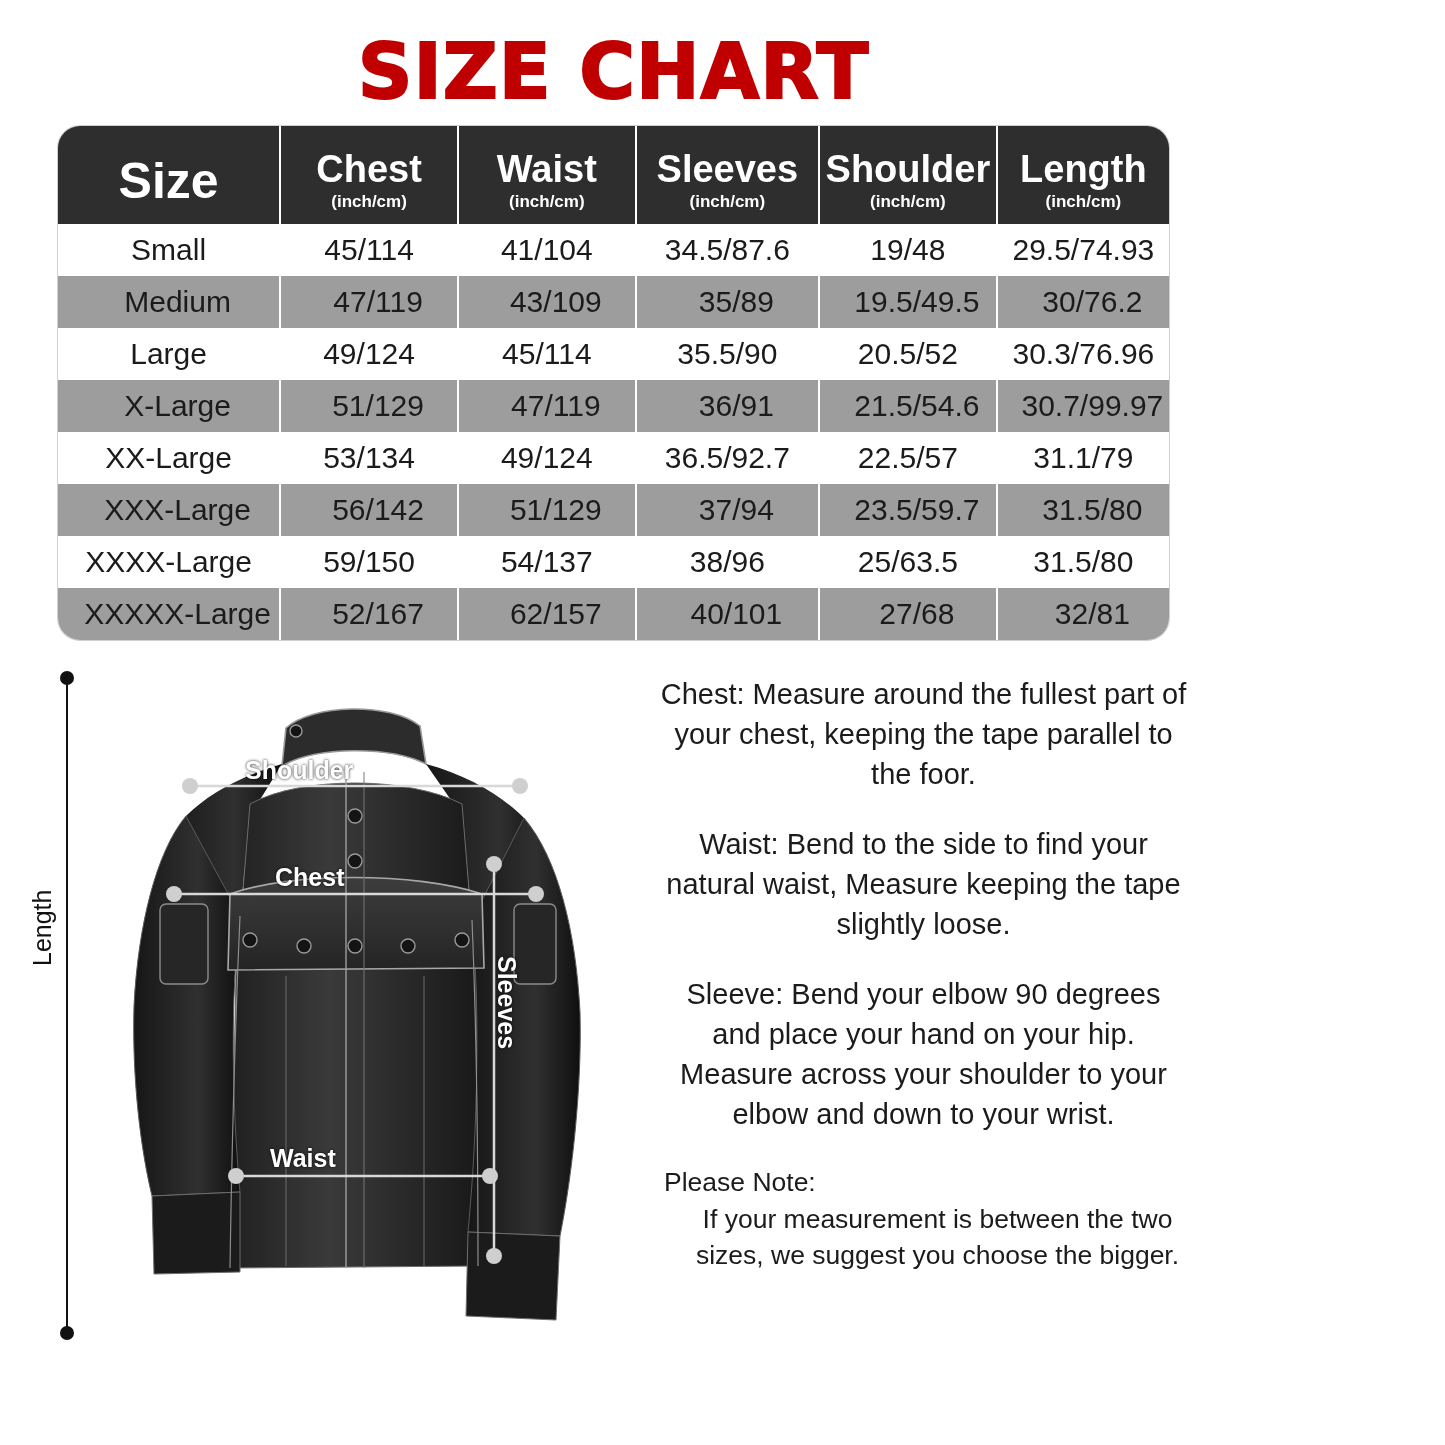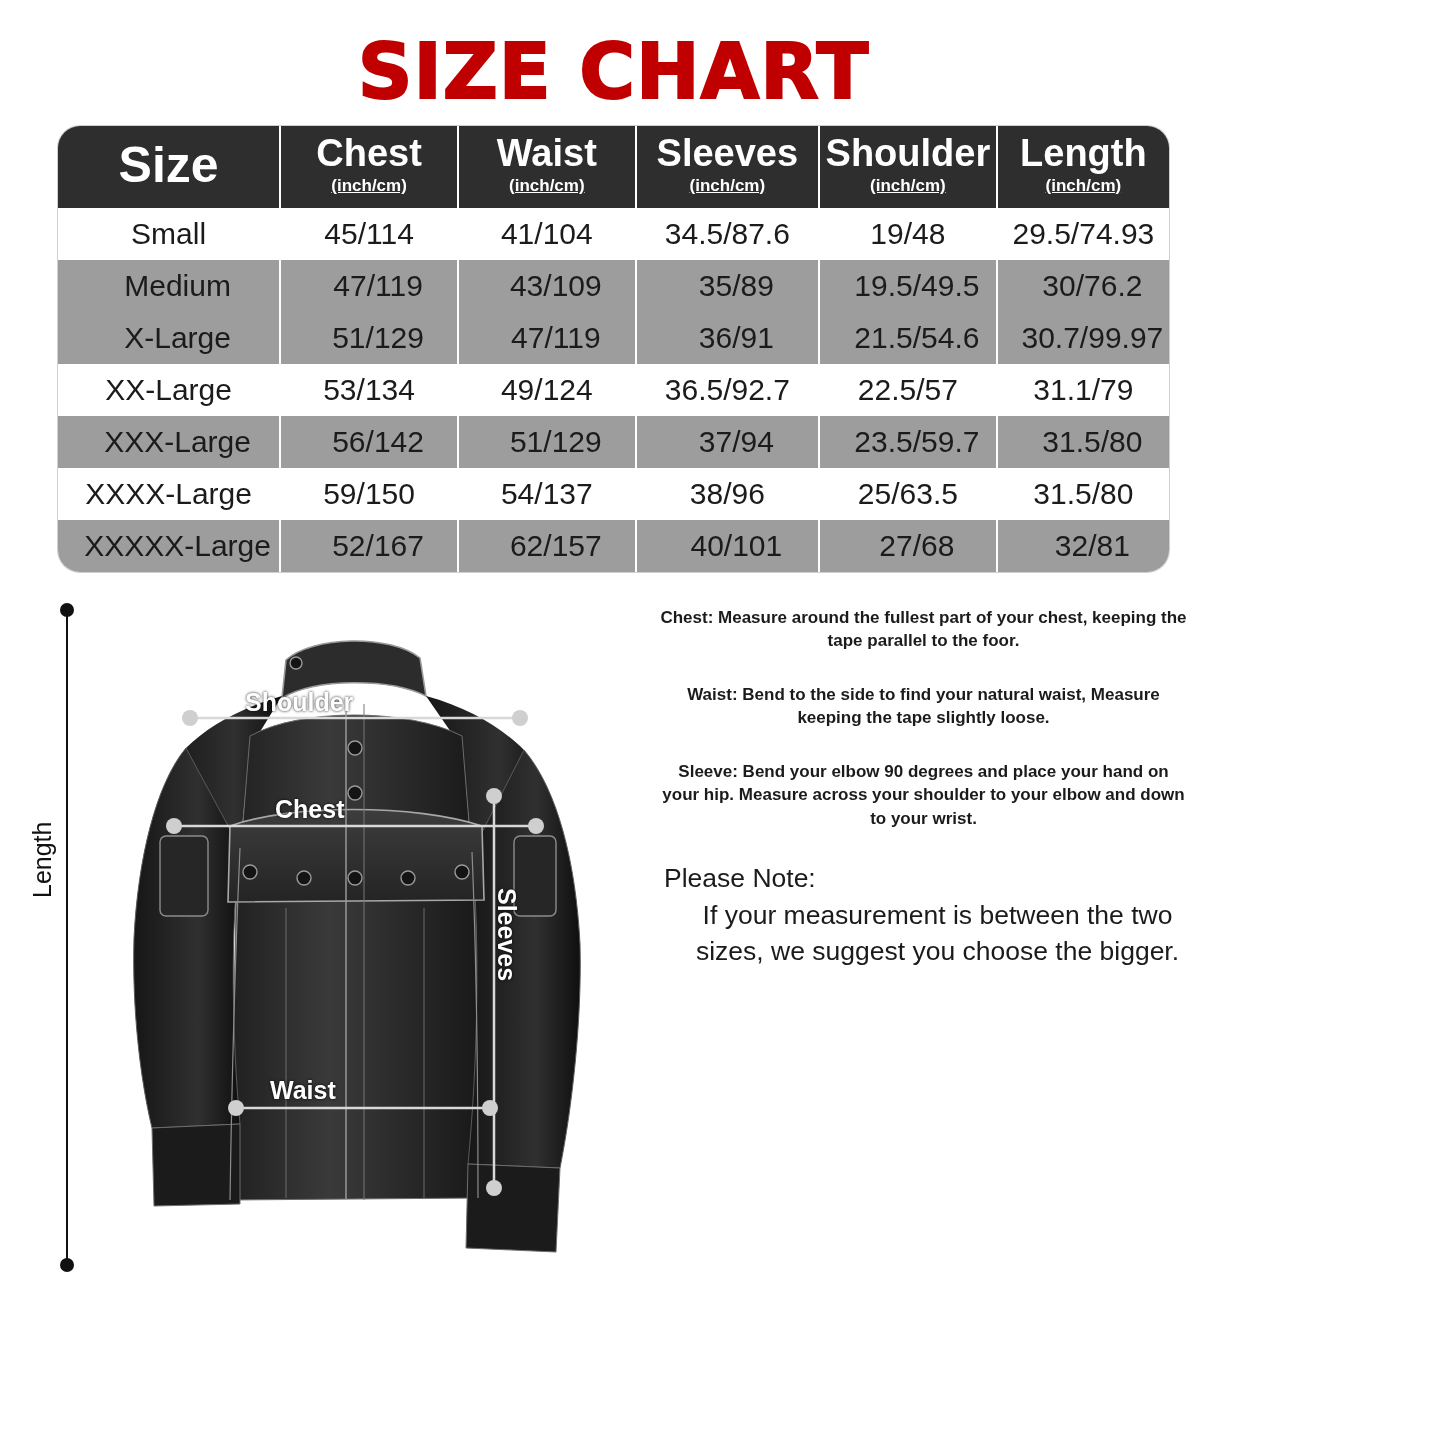--- a/index.html
+++ b/index.html
@@ -37,39 +37,38 @@
     box-shadow: 0 0 0 1px #cfcfcf;
   }
   table.size-table {
     width: 100%;
     border-collapse: collapse;
     table-layout: fixed;
   }
   table.size-table thead th {
     background: #2e2e2e;
     color: #ffffff;
-    padding: 8px 4px 12px;
+    padding: 24px 4px 12px;
     text-align: center;
     border-right: 2px solid #ffffff;
     vertical-align: middle;
   }
   table.size-table thead th:last-child { border-right: none; }
   .th-main {
     display: block;
     font-size: 38px;
     font-weight: bold;
     line-height: 1.05;
   }
   .th-first .th-main { font-size: 50px; }
   .th-sub {
     display: block;
     font-size: 17px;
     font-weight: bold;
     margin-top: 2px;
-    text-decoration: underline;
   }
   table.size-table tbody td {
     text-align: center;
     font-size: 30px;
     color: #1b1b1b;
     padding: 9px 2px;
     border-right: 2px solid #ffffff;
     white-space: nowrap;
   }
   table.size-table tbody td:last-child { border-right: none; }
@@ -96,26 +95,25 @@
   .instr-title {
     color: #c00000;
     font-family: "DejaVu Sans", sans-serif;
     font-weight: 900;
     font-size: 50px;
     letter-spacing: 0.5px;
     margin: 8px 0 36px 0;
     -webkit-text-stroke: 1.2px #c00000;
   }
   .instr-block {
-    font-size: 17px;
+    font-size: 29px;
     color: #1b1b1b;
     line-height: 1.38;
     margin-bottom: 30px;
     text-align: center;
-    font-weight: bold;
   }
   .note-block {
     font-size: 26.5px;
     color: #1b1b1b;
     line-height: 1.38;
   }
   .note-head { text-align: left; padding-left: 4px; }
   .note-body { text-align: center; padding-left: 28px; }
 
   
@@ -213,20 +211,28 @@
           <td>19/48</td>
           <td>29.5/74.93</td>
         </tr>
         <tr class="even">
           <td>Medium</td>
           <td>47/119</td>
           <td>43/109</td>
           <td>35/89</td>
           <td>19.5/49.5</td>
           <td>30/76.2</td>
+        </tr>
+        <tr class="odd">
+          <td>Large</td>
+          <td>49/124</td>
+          <td>45/114</td>
+          <td>35.5/90</td>
+          <td>20.5/52</td>
+          <td>30.3/76.96</td>
         </tr>
         <tr class="even">
           <td>X-Large</td>
           <td>51/129</td>
           <td>47/119</td>
           <td>36/91</td>
           <td>21.5/54.6</td>
           <td>30.7/99.97</td>
         </tr>
         <tr class="odd">

